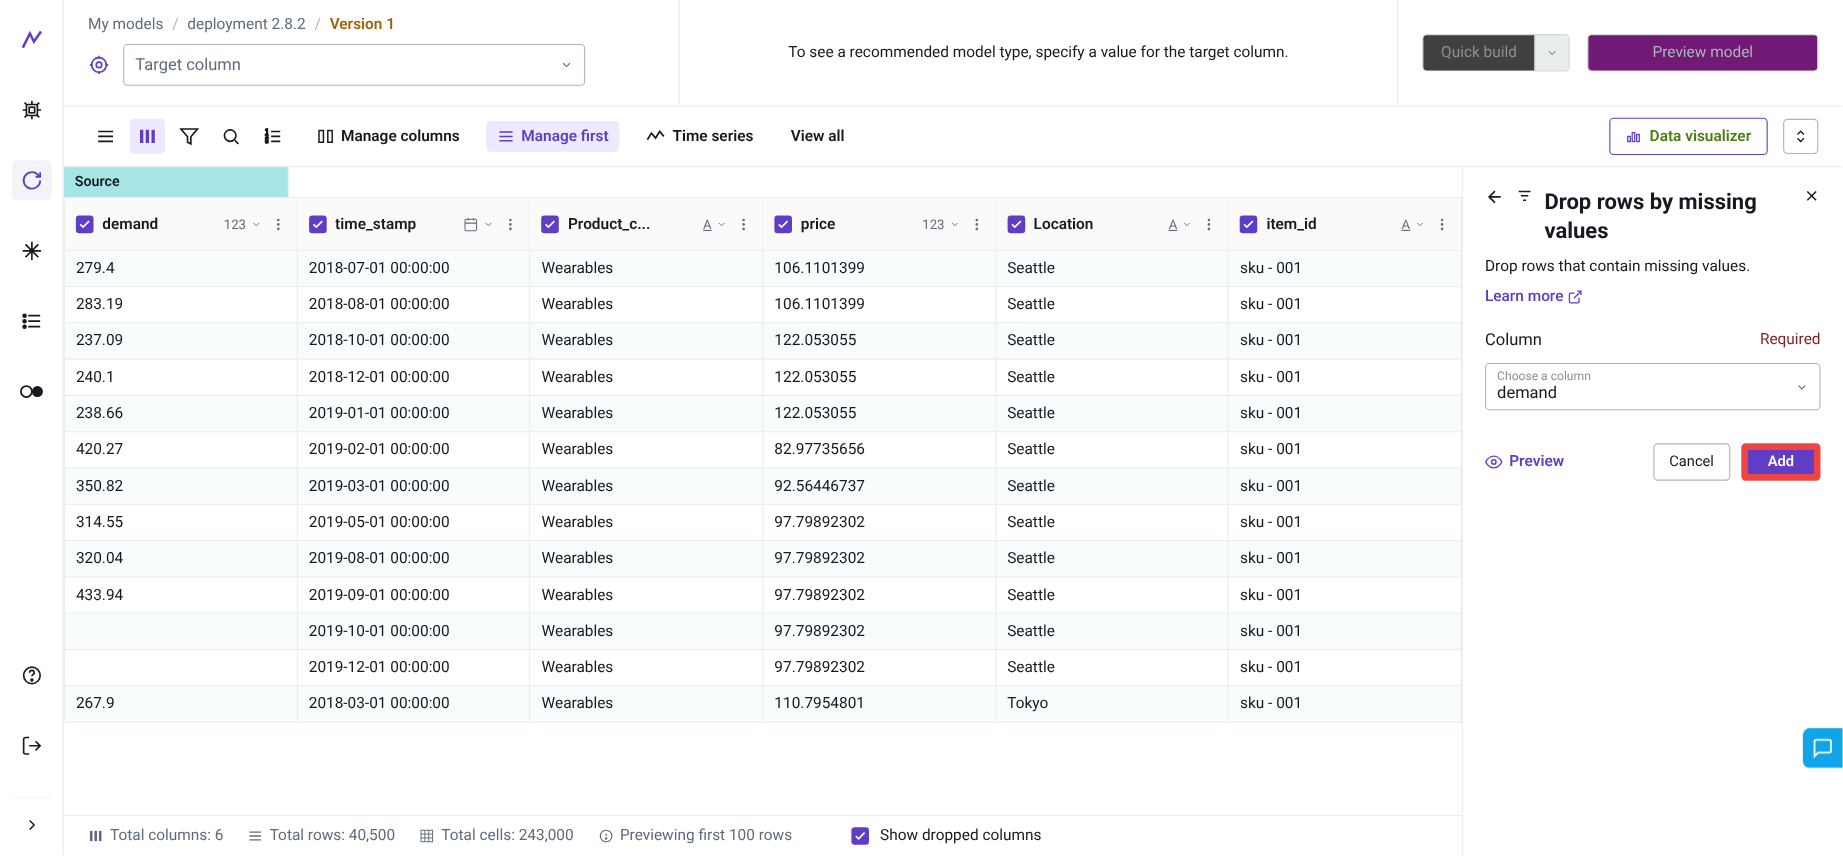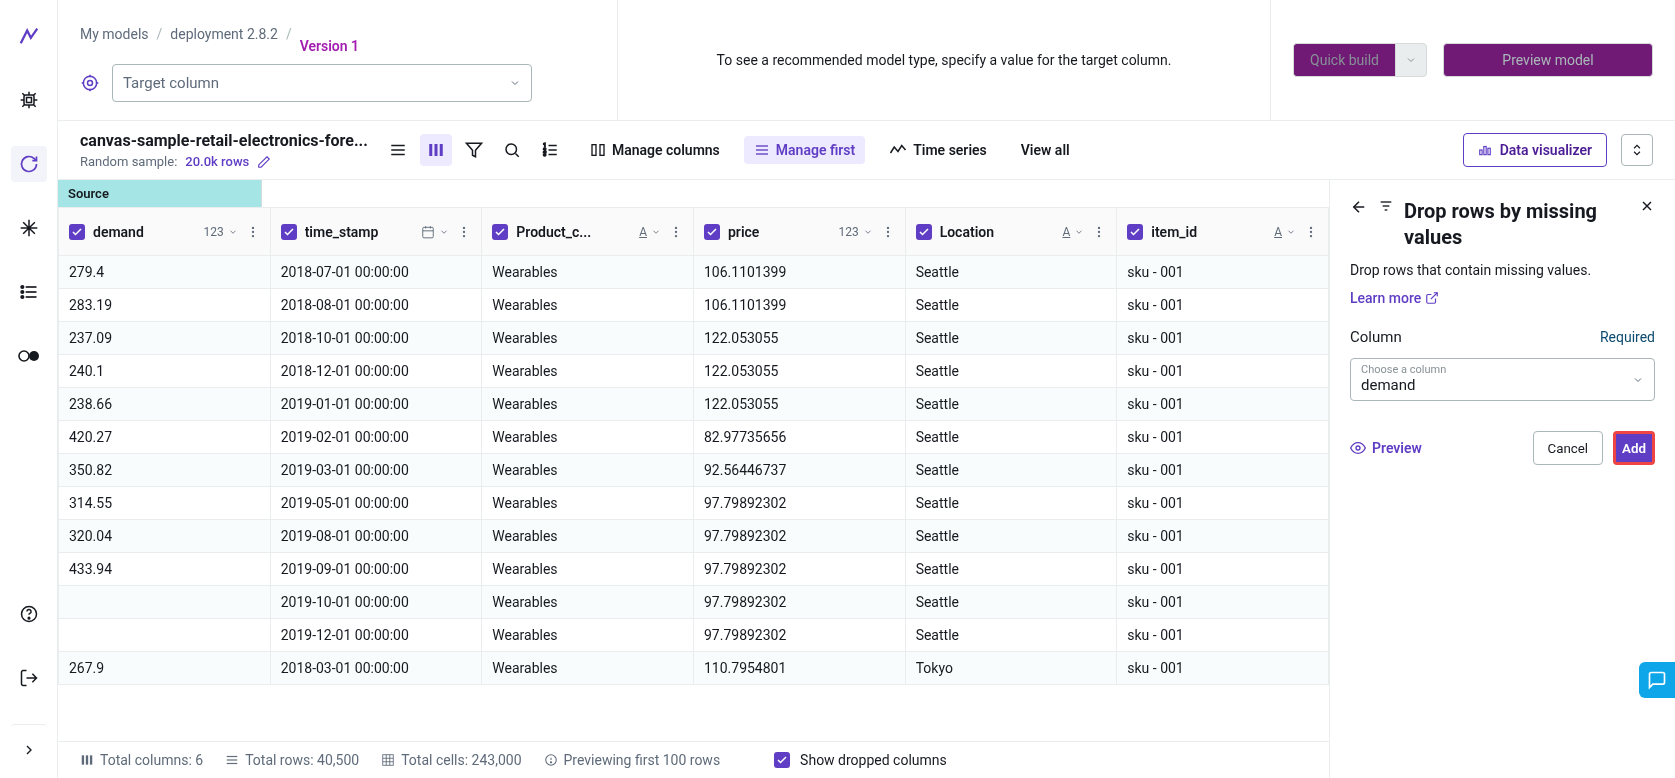--- a/index.html
+++ b/index.html
@@ -6,43 +6,43 @@
 body { background: #fff; color: #16191f; font-size: 14px; width: 1675px; height: 778px; overflow: hidden; display: flex; }
 .sidebar { width: 58px; border-right: 1px solid #eaeded; display: flex; flex-direction: column; align-items: center; padding-top: 18px; gap: 28px; position: relative; }
 .sidebar .sb-item { width: 36px; height: 36px; display: flex; align-items: center; justify-content: center; color: #16191f; cursor: pointer; border-radius: 4px; }
 .sidebar .sb-item.active { background: #f2f4f9; color: #5f3dc4; }
 .sidebar .sb-bottom { position: absolute; bottom: 18px; display: flex; flex-direction: column; align-items: center; gap: 28px; }
 .main { flex: 1; display: flex; flex-direction: column; min-width: 0; }
 .header { display: flex; align-items: stretch; border-bottom: 1px solid #eaeded; }
 .header-left { padding: 14px 22px 18px 22px; display: flex; flex-direction: column; gap: 10px; border-right: 1px solid #eaeded; width: 560px; }
 .breadcrumb { display: flex; align-items: center; gap: 8px; font-size: 14px; color: #5f6b7a; }
 .breadcrumb .sep { color: #aab7b8; }
-.breadcrumb .current { color: #a21caf; font-weight: 600; margin-top: 24px; }
+.breadcrumb .current { color: #a16207; font-weight: 600; }
 .target-row { display: flex; align-items: center; gap: 12px; }
 .target-select { flex: 0 0 420px; height: 38px; border: 1px solid #aab7b8; border-radius: 4px; display: flex; align-items: center; justify-content: space-between; padding: 0 10px; color: #5f6b7a; font-size: 15px; cursor: pointer; }
 .header-mid { flex: 1; display: flex; align-items: center; justify-content: center; padding: 0 20px; font-size: 14px; color: #16191f; border-right: 1px solid #eaeded; }
 .header-right { display: flex; align-items: center; gap: 16px; padding: 0 22px; }
 .btn { height: 34px; border-radius: 4px; display: inline-flex; align-items: center; justify-content: center; padding: 0 16px; font-size: 14px; cursor: pointer; border: 1px solid #aab7b8; background: #fff; color: #16191f; }
-.btn.disabled { background: #701a75; color: #879196; border-color: #d5dbdb; cursor: not-allowed; }
+.btn.disabled { background: #404040; color: #879196; border-color: #d5dbdb; cursor: not-allowed; }
 .btn-split { display: flex; }
 .btn-split .btn { border-top-right-radius: 0; border-bottom-right-radius: 0; border-right: none; }
 .btn-split .caret { width: 32px; border: 1px solid #d5dbdb; background: #eaeded; color: #879196; border-top-right-radius: 4px; border-bottom-right-radius: 4px; display: flex; align-items: center; justify-content: center; }
 .toolbar { display: flex; align-items: center; padding: 10px 22px; gap: 14px; border-bottom: 1px solid #eaeded; }
 .dataset-info { display: flex; flex-direction: column; gap: 4px; min-width: 280px; }
 .dataset-name { font-weight: 700; font-size: 16px; }
 .dataset-sub { font-size: 13px; color: #5f6b7a; display: flex; align-items: center; gap: 8px; }
 .dataset-sub .link { color: #5f3dc4; font-weight: 500; }
 .tool-icons { display: flex; align-items: center; gap: 6px; }
 .tool-icon { width: 32px; height: 32px; display: flex; align-items: center; justify-content: center; color: #16191f; cursor: pointer; border-radius: 4px; }
 .tool-icon.active { background: #ede9fe; color: #5f3dc4; }
 .tool-btn { display: flex; align-items: center; gap: 6px; padding: 6px 10px; border-radius: 4px; cursor: pointer; font-weight: 600; font-size: 14px; }
 .tool-btn.active { background: #ede9fe; color: #5f3dc4; }
 .tool-btn .ico { display: inline-flex; }
 .spacer { flex: 1; }
-.outline-btn { border: 1px solid #5f3dc4; color: #4c1d95; background: #fff; height: 34px; border-radius: 4px; display: inline-flex; align-items: center; gap: 8px; padding: 0 14px; font-weight: 600; cursor: pointer; }
+.outline-btn { border: 1px solid #5f3dc4; color: #4d7c0f; background: #fff; height: 34px; border-radius: 4px; display: inline-flex; align-items: center; gap: 8px; padding: 0 14px; font-weight: 600; cursor: pointer; }
 .content { flex: 1; display: flex; min-height: 0; }
 .table-wrap { flex: 1; display: flex; flex-direction: column; min-width: 0; border-right: 1px solid #eaeded; }
 .source-tab { background: #a5e5e5; padding: 6px 10px; font-weight: 600; font-size: 13px; width: 204px; border-right: 1px solid #d5dbdb; }
 .grid { flex: 1; overflow: auto; }
 table { border-collapse: collapse; width: 100%; table-layout: fixed; }
 th, td { border: 1px solid #eaeded; padding: 8px 10px; text-align: left; font-size: 14px; white-space: nowrap; overflow: hidden; text-overflow: ellipsis; }
 th { background: #fafafa; font-weight: 600; height: 48px; position: relative; }
 .col-head { display: flex; align-items: center; gap: 8px; }
 .chk { width: 16px; height: 16px; background: #5f3dc4; border-radius: 3px; display: inline-flex; align-items: center; justify-content: center; flex-shrink: 0; }
 .chk svg { stroke: #fff; }
@@ -52,28 +52,28 @@
 .footer { border-top: 1px solid #eaeded; padding: 10px 22px; display: flex; align-items: center; gap: 22px; font-size: 14px; color: #16191f; }
 .footer .stat { display: flex; align-items: center; gap: 6px; color: #5f6b7a; }
 .footer .show-dropped { display: flex; align-items: flex-start; gap: 10px; margin-left: 32px; color: #16191f; }
 .panel { width: 345px; padding: 18px 20px; display: flex; flex-direction: column; gap: 12px; }
 .panel-head { display: flex; align-items: flex-start; gap: 10px; }
 .panel-title { font-size: 20px; font-weight: 700; flex: 1; line-height: 1.3; }
 .panel-desc { font-size: 14px; color: #16191f; }
 .learn-link { color: #5f3dc4; font-weight: 500; display: inline-flex; align-items: center; gap: 4px; cursor: pointer; }
 .field-row { display: flex; align-items: center; justify-content: space-between; margin-top: 10px; }
 .field-label { font-size: 15px; }
-.required { color: #0c4a6e; font-size: 14px; }
+.required { color: #7f1d1d; font-size: 14px; }
 .select-box { border: 1px solid #aab7b8; border-radius: 4px; padding: 4px 10px 6px 10px; position: relative; }
 .select-box .hint { font-size: 11px; color: #879196; }
 .select-box .val { font-size: 15px; }
 .select-box .caret { position: absolute; right: 10px; top: 50%; transform: translateY(-50%); color: #5f6b7a; }
 .panel-actions { display: flex; align-items: center; justify-content: space-between; margin-top: 18px; }
 .preview-link { color: #5f3dc4; font-weight: 600; display: inline-flex; align-items: center; gap: 6px; cursor: pointer; }
-.btn-primary { background: #5f3dc4; color: #fff; border: 3px solid #ef4444; height: 34px; border-radius: 4px; padding: 0 6px; font-weight: 600; cursor: pointer; }
+.btn-primary { background: #5f3dc4; color: #fff; border: 6px solid #ef4444; height: 34px; border-radius: 4px; padding: 0 18px; font-weight: 600; cursor: pointer; }
 .btn-secondary { background: #fff; color: #16191f; border: 1px solid #aab7b8; height: 34px; border-radius: 4px; padding: 0 14px; cursor: pointer; }
 tbody tr:nth-child(odd) td { background: #f9fcfc; }
 tbody tr:nth-child(even) td { background: #fff; }
 .chat-fab { position: fixed; right: 0; bottom: 80px; width: 36px; height: 36px; background: #0ea5e9; border-top-left-radius: 6px; border-bottom-left-radius: 6px; display: flex; align-items: center; justify-content: center; color: #fff; cursor: pointer; }
 svg { display: block; }
 </style>
 </head>
 <body>
 
 <div class="sidebar">
@@ -173,32 +173,20 @@
           <svg width="12" height="12" viewBox="0 0 24 24" fill="none" stroke="#879196" stroke-width="2">
               <polyline points="6 9 12 15 18 9"></polyline>
             </svg>
         </div>
       </div>
       <div class="btn disabled" style="background:#701a75;color:#aab7b8;border-color:#d5dbdb;width:210px;">Preview model</div>
     </div>
   </div>
 
   <div class="toolbar">
-    <div class="dataset-info">
-      <div class="dataset-name">canvas-sample-retail-electronics-fore...</div>
-      <div class="dataset-sub">
-        <span>Random sample:</span>
-        <span class="link">20.0k rows</span>
-        <span>
-          <svg width="14" height="14" viewBox="0 0 24 24" fill="none" stroke="#5f3dc4" stroke-width="2">
-              <path d="M17 3l4 4L7 21H3v-4L17 3z"></path>
-            </svg>
-        </span>
-      </div>
-    </div>
     <div class="tool-icons">
       <div class="tool-icon">
         <svg width="18" height="18" viewBox="0 0 24 24" fill="none" stroke="#16191f" stroke-width="2">
             <line x1="3" y1="6" x2="21" y2="6"></line>
             <line x1="3" y1="12" x2="21" y2="12"></line>
             <line x1="3" y1="18" x2="21" y2="18"></line>
           </svg>
       </div>
       <div class="tool-icon active">
         <svg width="18" height="18" viewBox="0 0 24 24" fill="#5f3dc4">

